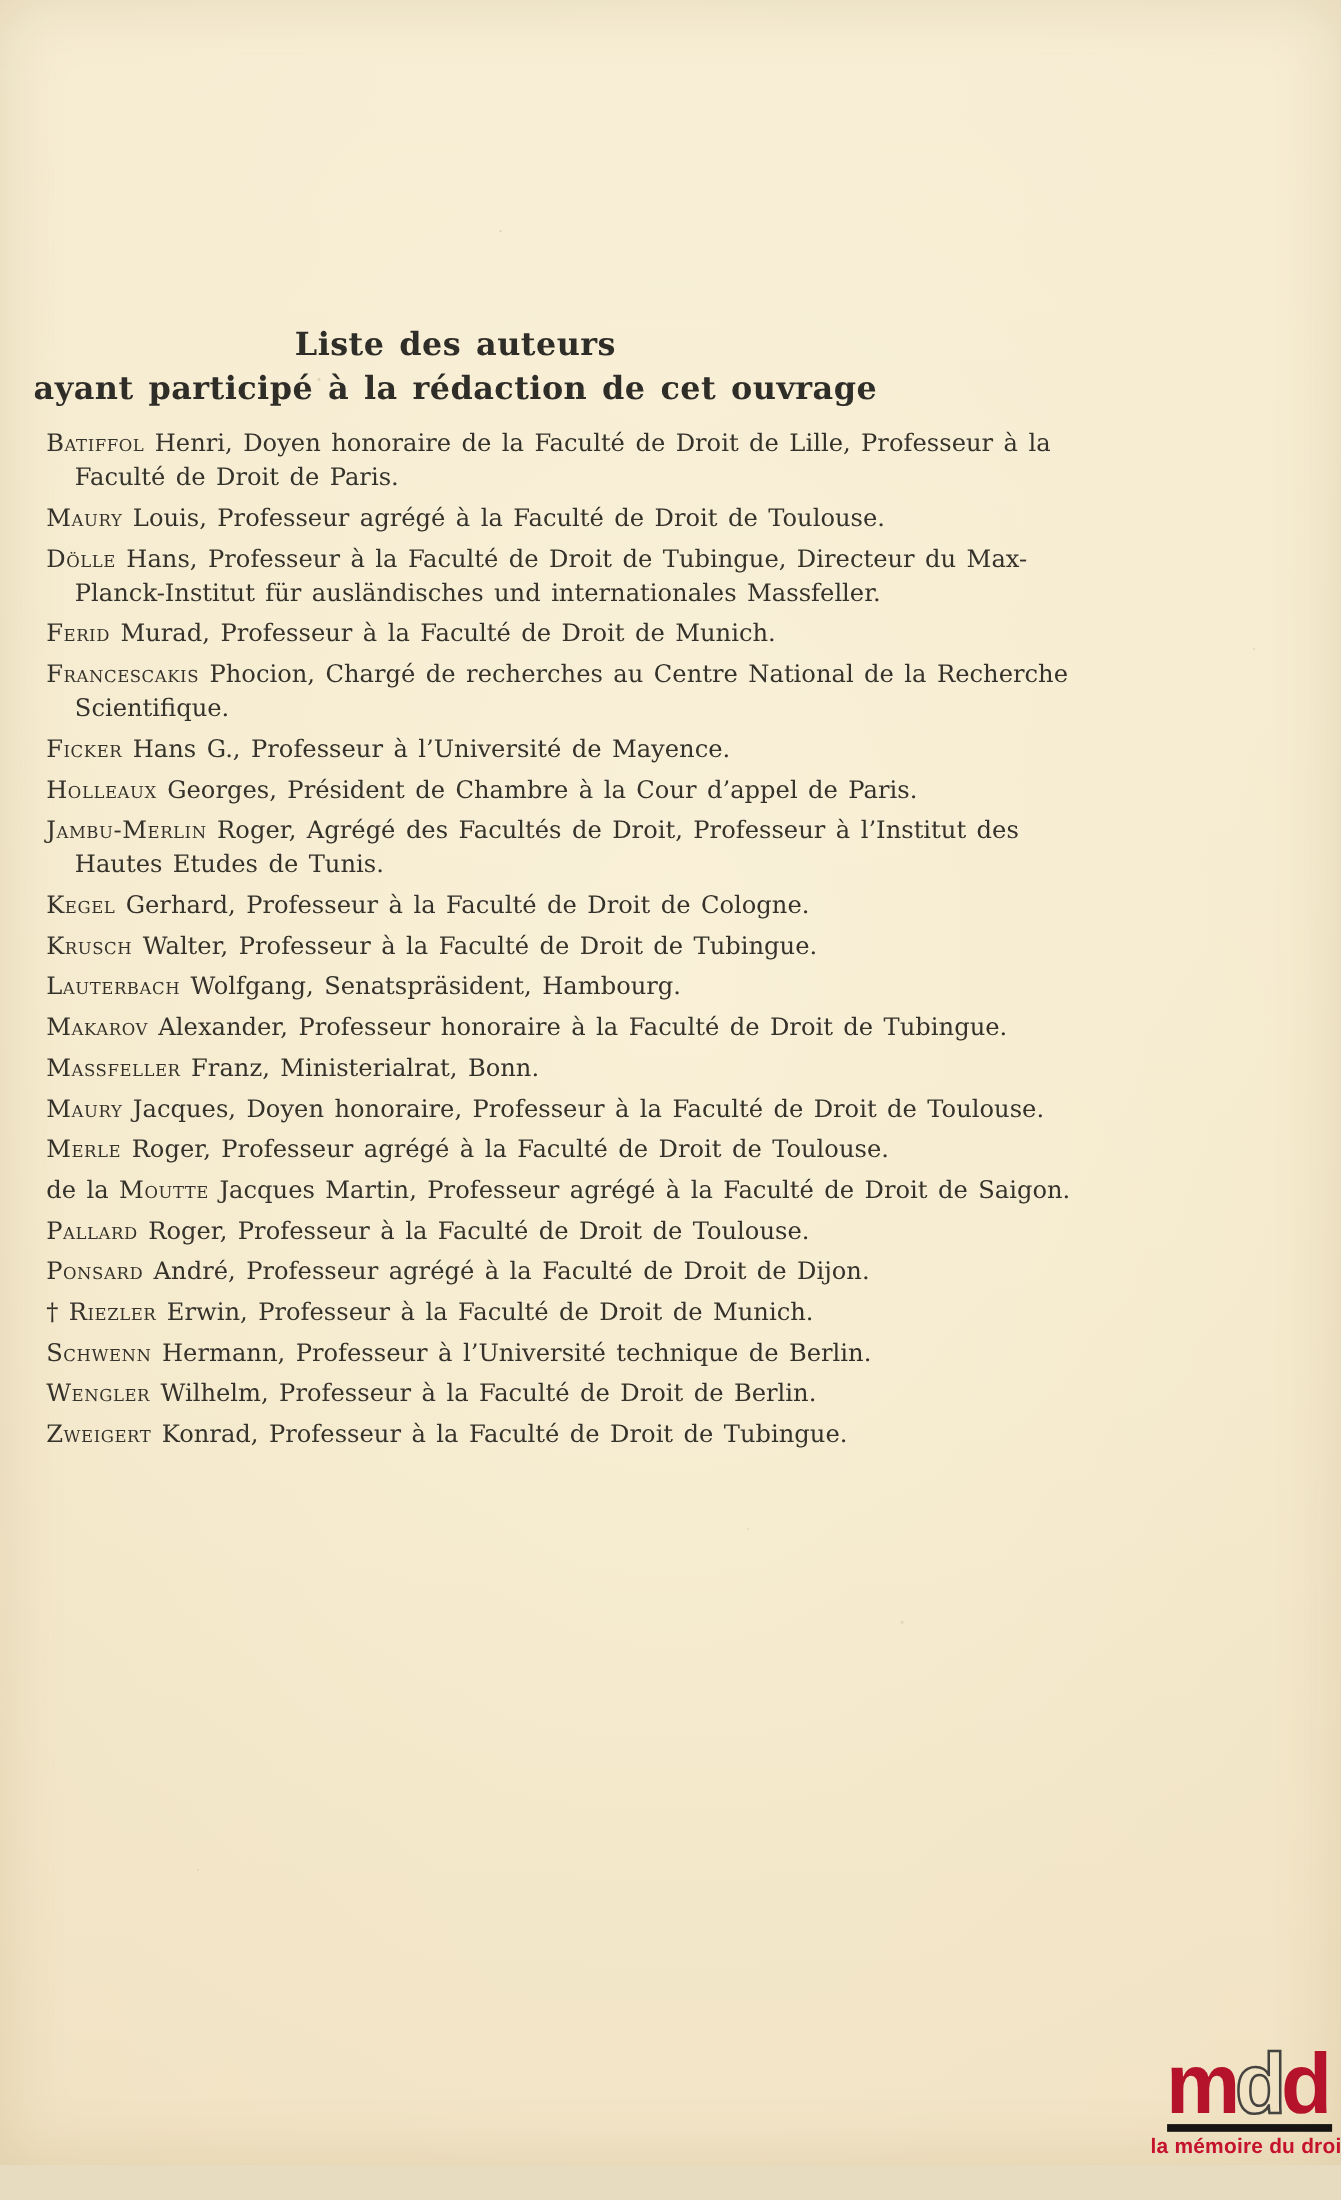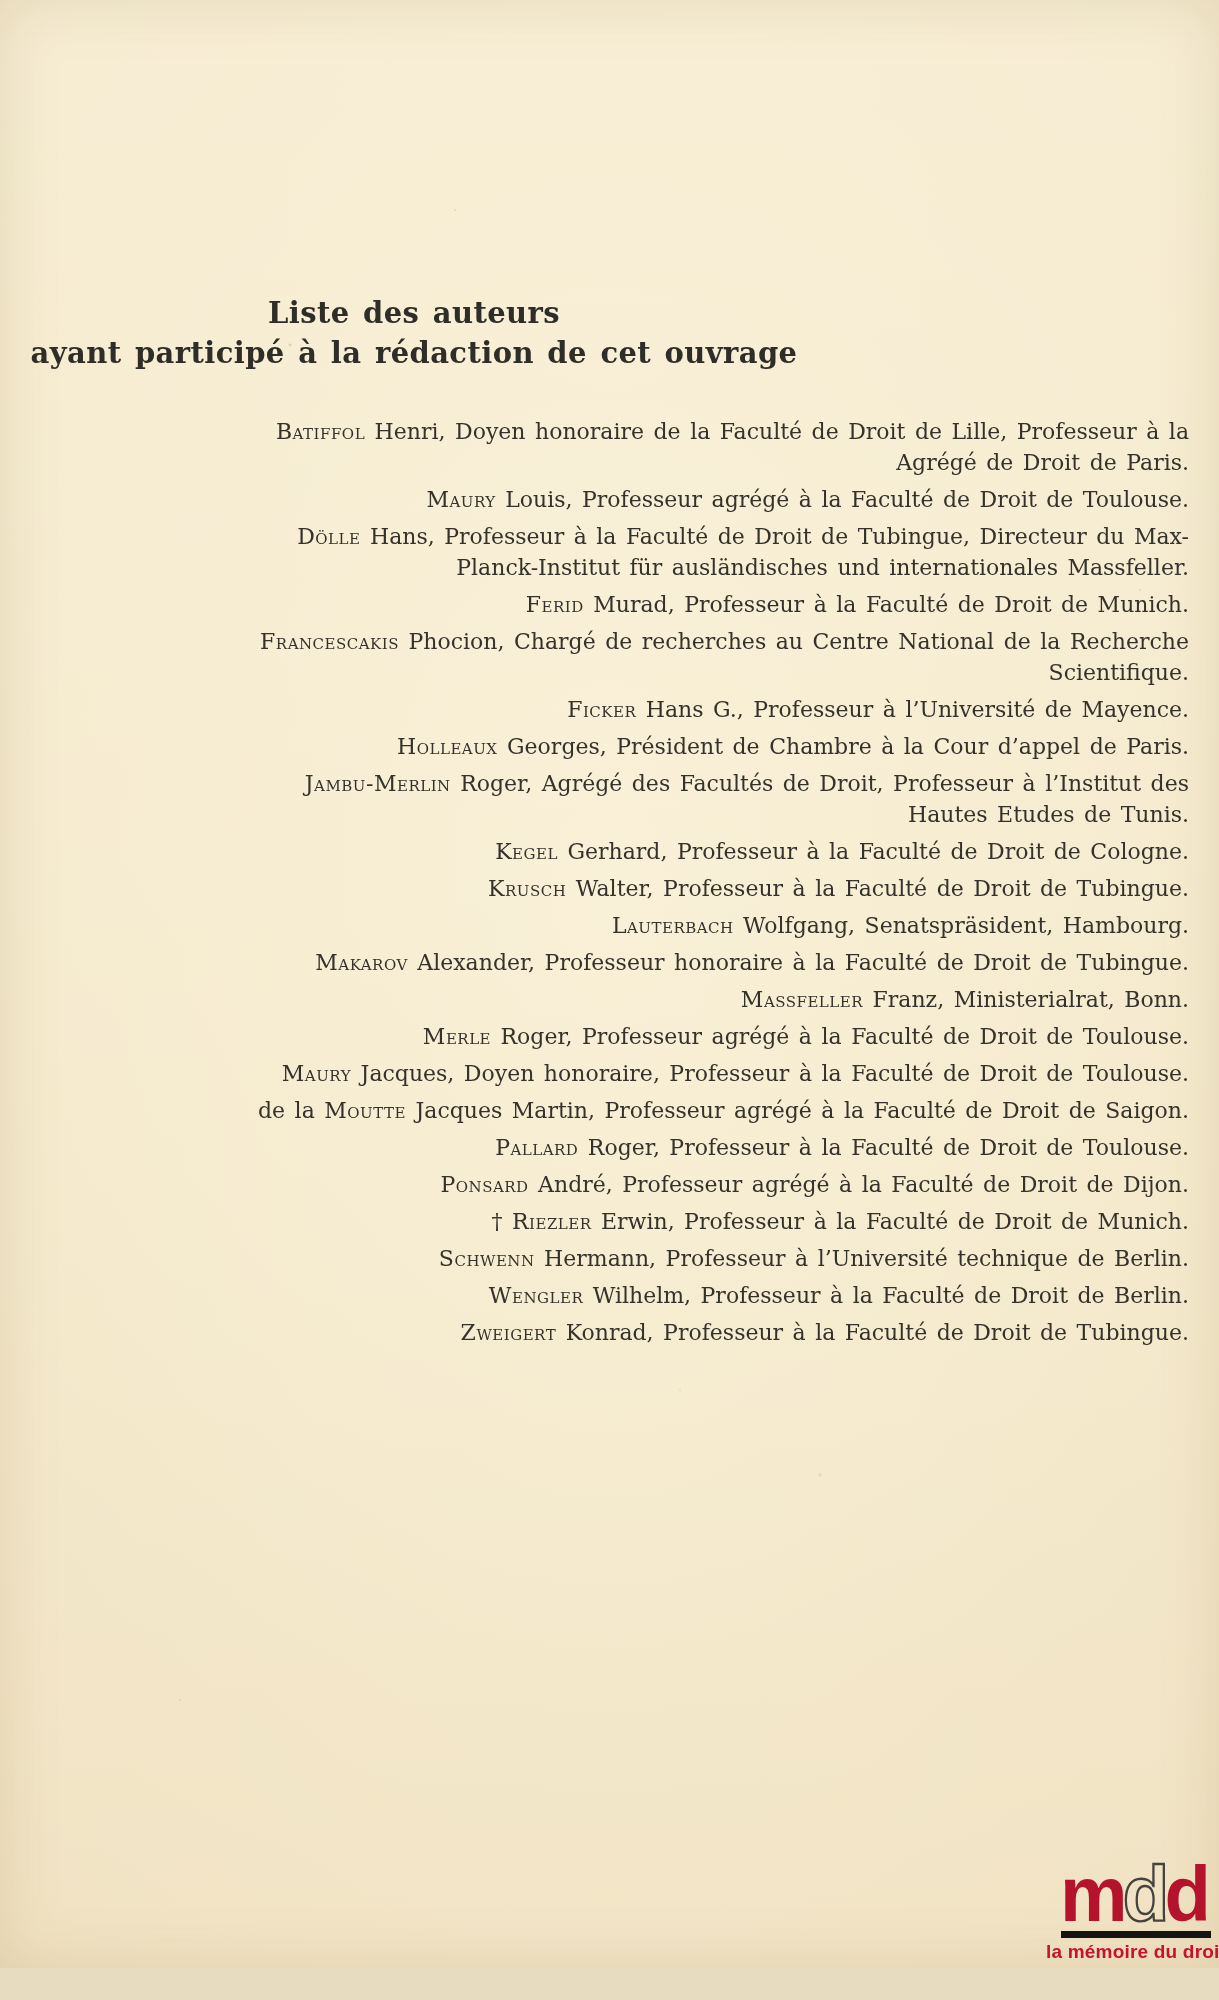--- a/index.html
+++ b/index.html
@@ -35,23 +35,22 @@
     display: block;
     font-size: 29px;
     line-height: 40px;
     letter-spacing: 0.4px;
     word-spacing: 3px;
     font-weight: 600;
   }
 
   .authors {
     position: absolute;
-    top: 416px; left: 42px; right: 30px;
+    top: 388px; left: 42px; right: 30px;
     font-size: 22px;
-    text-align: right;
   }
   .entry { margin: 0 0 6px 0; }
   .entry .line {
     display: block;
     line-height: 31px;
     white-space: nowrap;
     word-spacing: 2.5px;
   }
   .entry .cont { padding-left: 26px; }
   .entry .name {
@@ -85,21 +84,21 @@
 <div class="page">
 
   <div class="title-block">
     <span class="title-line">Liste des auteurs</span>
     <span class="title-line">ayant participé à la rédaction de cet ouvrage</span>
   </div>
 
   <div class="authors" id="authors">
       <p class="entry">
         <span class="line"><span class="name">Batiffol</span><span> Henri, Doyen honoraire de la Faculté de Droit de Lille, Professeur à la</span></span>
-        <span class="line cont">Agrégé de Droit de Paris.</span>
+        <span class="line cont">Faculté de Droit de Paris.</span>
       </p>
       <p class="entry">
         <span class="line"><span class="name">Maury</span><span> Louis, Professeur agrégé à la Faculté de Droit de Toulouse.</span></span>
       </p>
       <p class="entry">
         <span class="line"><span class="name">Dölle</span><span> Hans, Professeur à la Faculté de Droit de Tubingue, Directeur du Max-</span></span>
         <span class="line cont">Planck-Institut für ausländisches und internationales Massfeller.</span>
       </p>
       <p class="entry">
         <span class="line"><span class="name">Ferid</span><span> Murad, Professeur à la Faculté de Droit de Munich.</span></span>
@@ -127,24 +126,24 @@
       <p class="entry">
         <span class="line"><span class="name">Lauterbach</span><span> Wolfgang, Senatspräsident, Hambourg.</span></span>
       </p>
       <p class="entry">
         <span class="line"><span class="name">Makarov</span><span> Alexander, Professeur honoraire à la Faculté de Droit de Tubingue.</span></span>
       </p>
       <p class="entry">
         <span class="line"><span class="name">Massfeller</span><span> Franz, Ministerialrat, Bonn.</span></span>
       </p>
       <p class="entry">
-        <span class="line"><span class="name">Merle</span><span> Roger, Professeur agrégé à la Faculté de Droit de Toulouse.</span></span>
+        <span class="line"><span class="name">Maury</span><span> Jacques, Doyen honoraire, Professeur à la Faculté de Droit de Toulouse.</span></span>
       </p>
       <p class="entry">
-        <span class="line"><span class="name">Maury</span><span> Jacques, Doyen honoraire, Professeur à la Faculté de Droit de Toulouse.</span></span>
+        <span class="line"><span class="name">Merle</span><span> Roger, Professeur agrégé à la Faculté de Droit de Toulouse.</span></span>
       </p>
       <p class="entry">
         <span class="line"><span class="prefix">de la </span><span class="name">Moutte</span><span> Jacques Martin, Professeur agrégé à la Faculté de Droit de Saigon.</span></span>
       </p>
       <p class="entry">
         <span class="line"><span class="name">Pallard</span><span> Roger, Professeur à la Faculté de Droit de Toulouse.</span></span>
       </p>
       <p class="entry">
         <span class="line"><span class="name">Ponsard</span><span> André, Professeur agrégé à la Faculté de Droit de Dijon.</span></span>
       </p>

